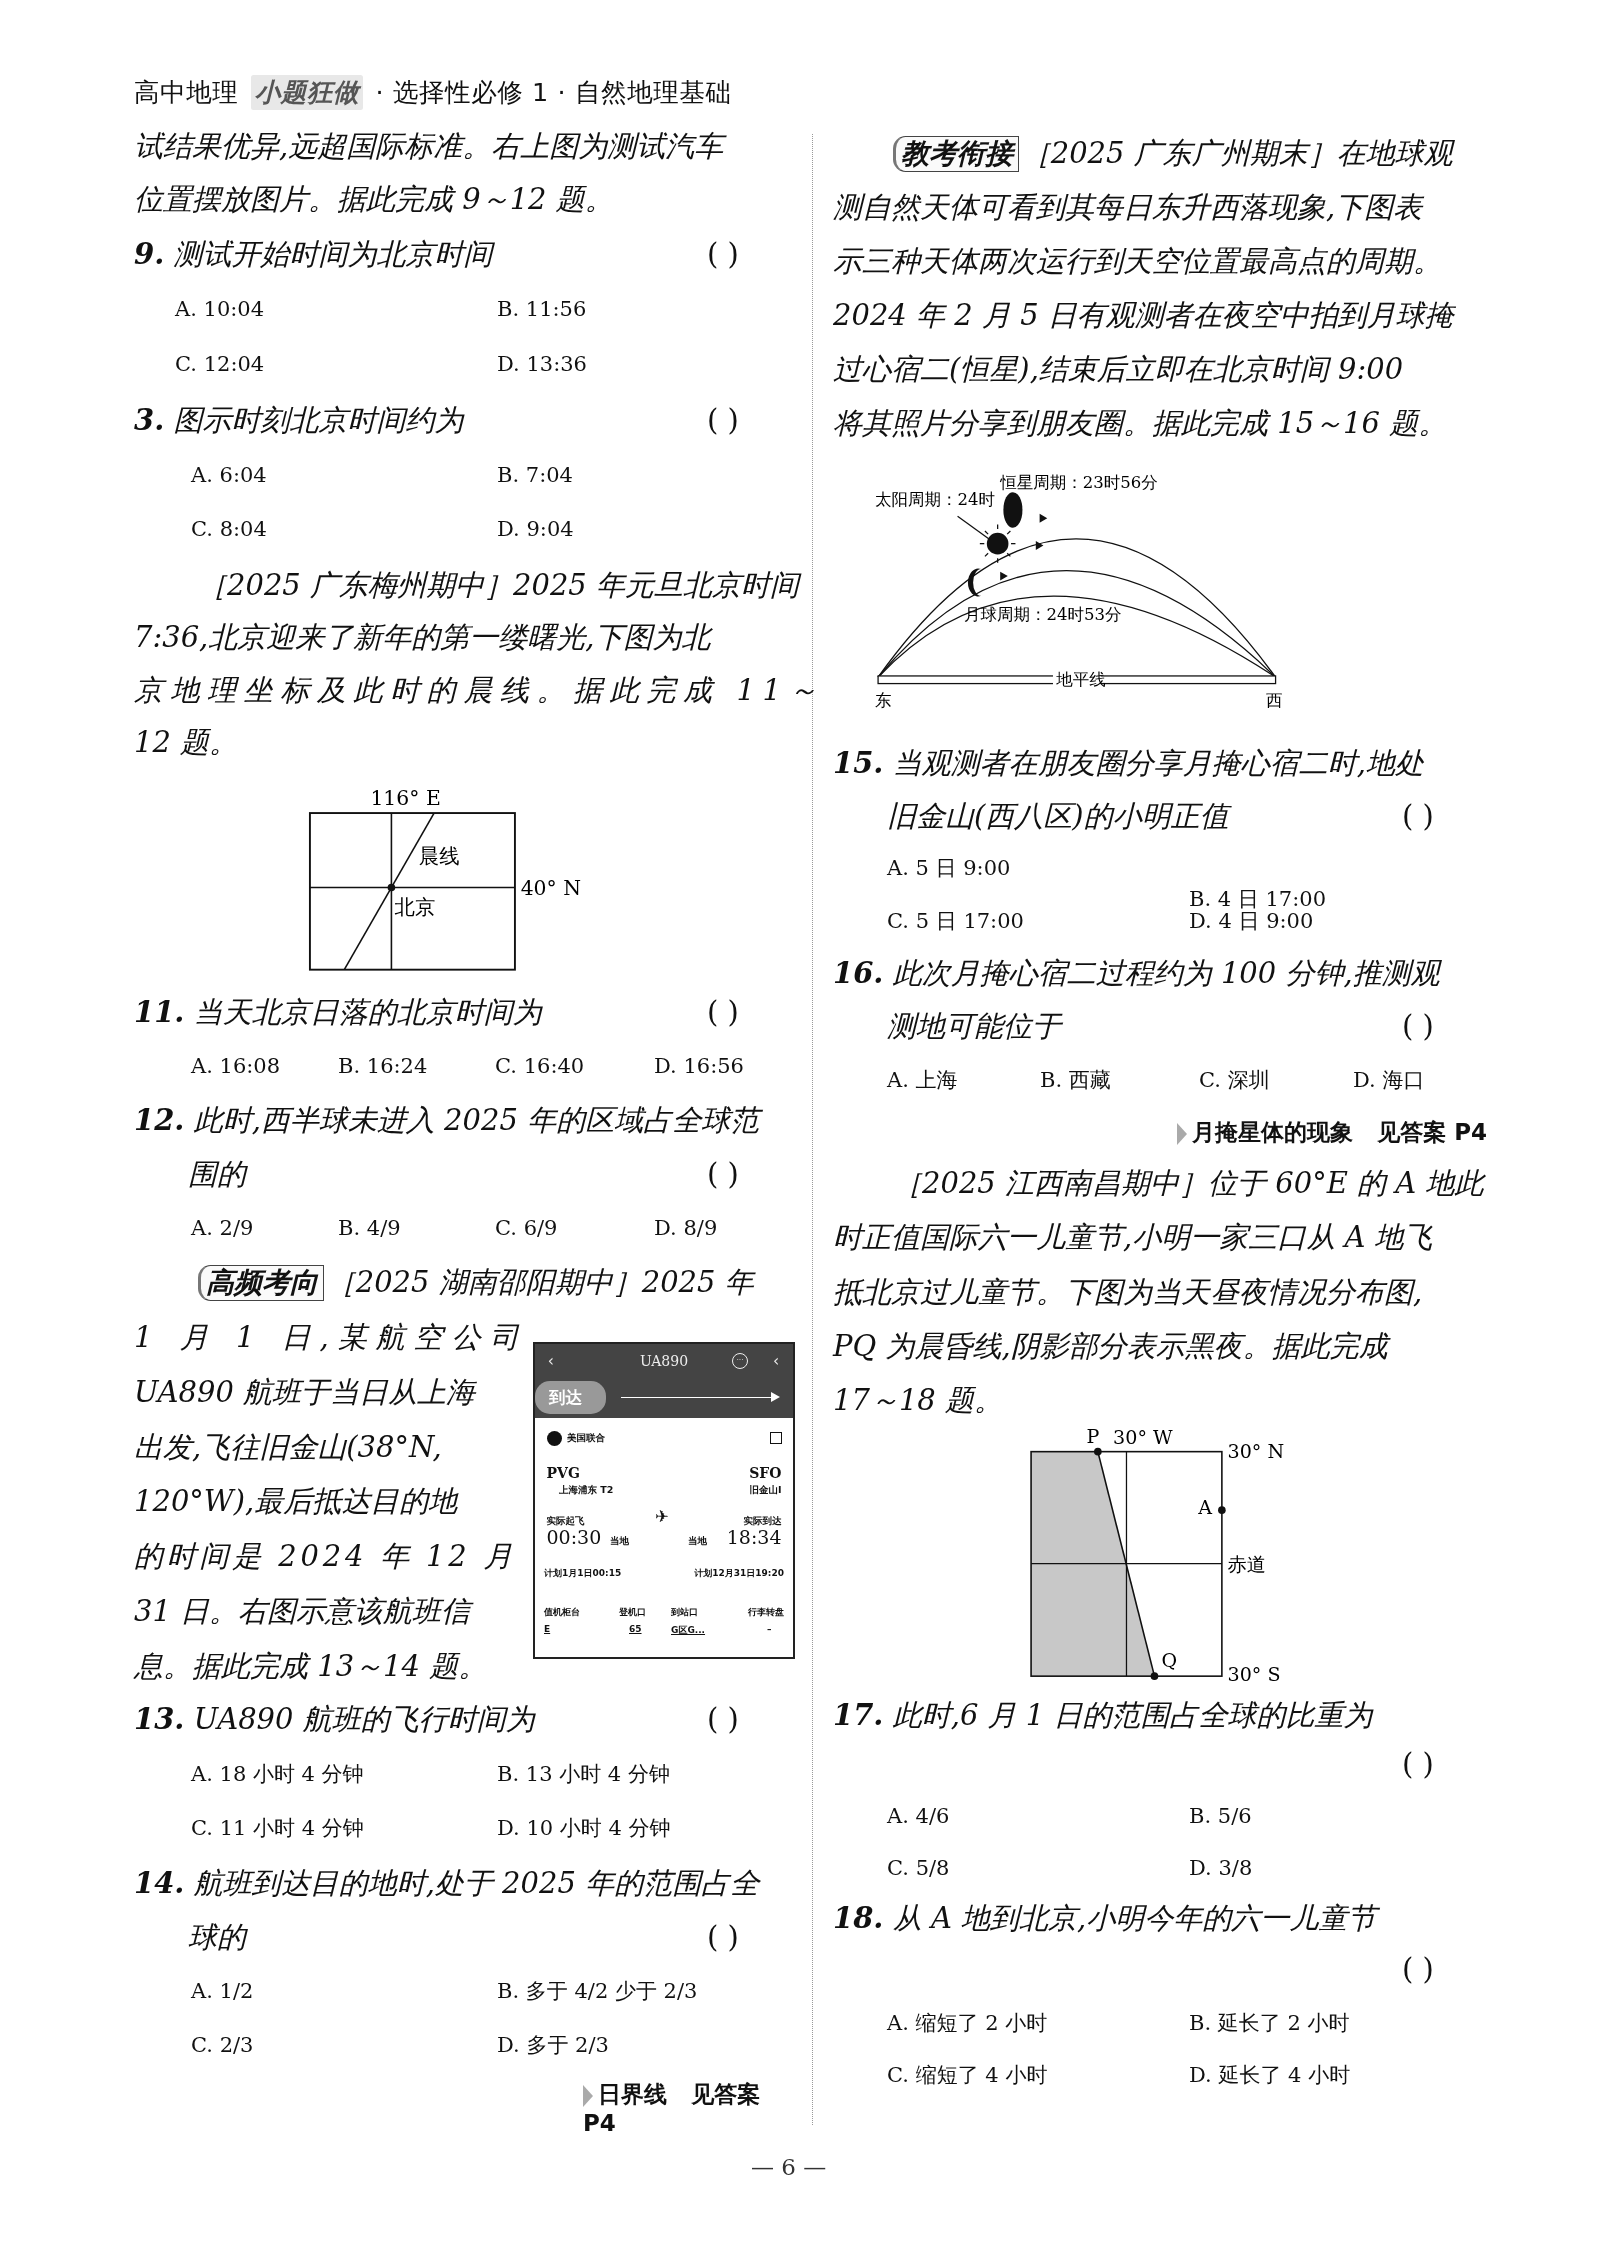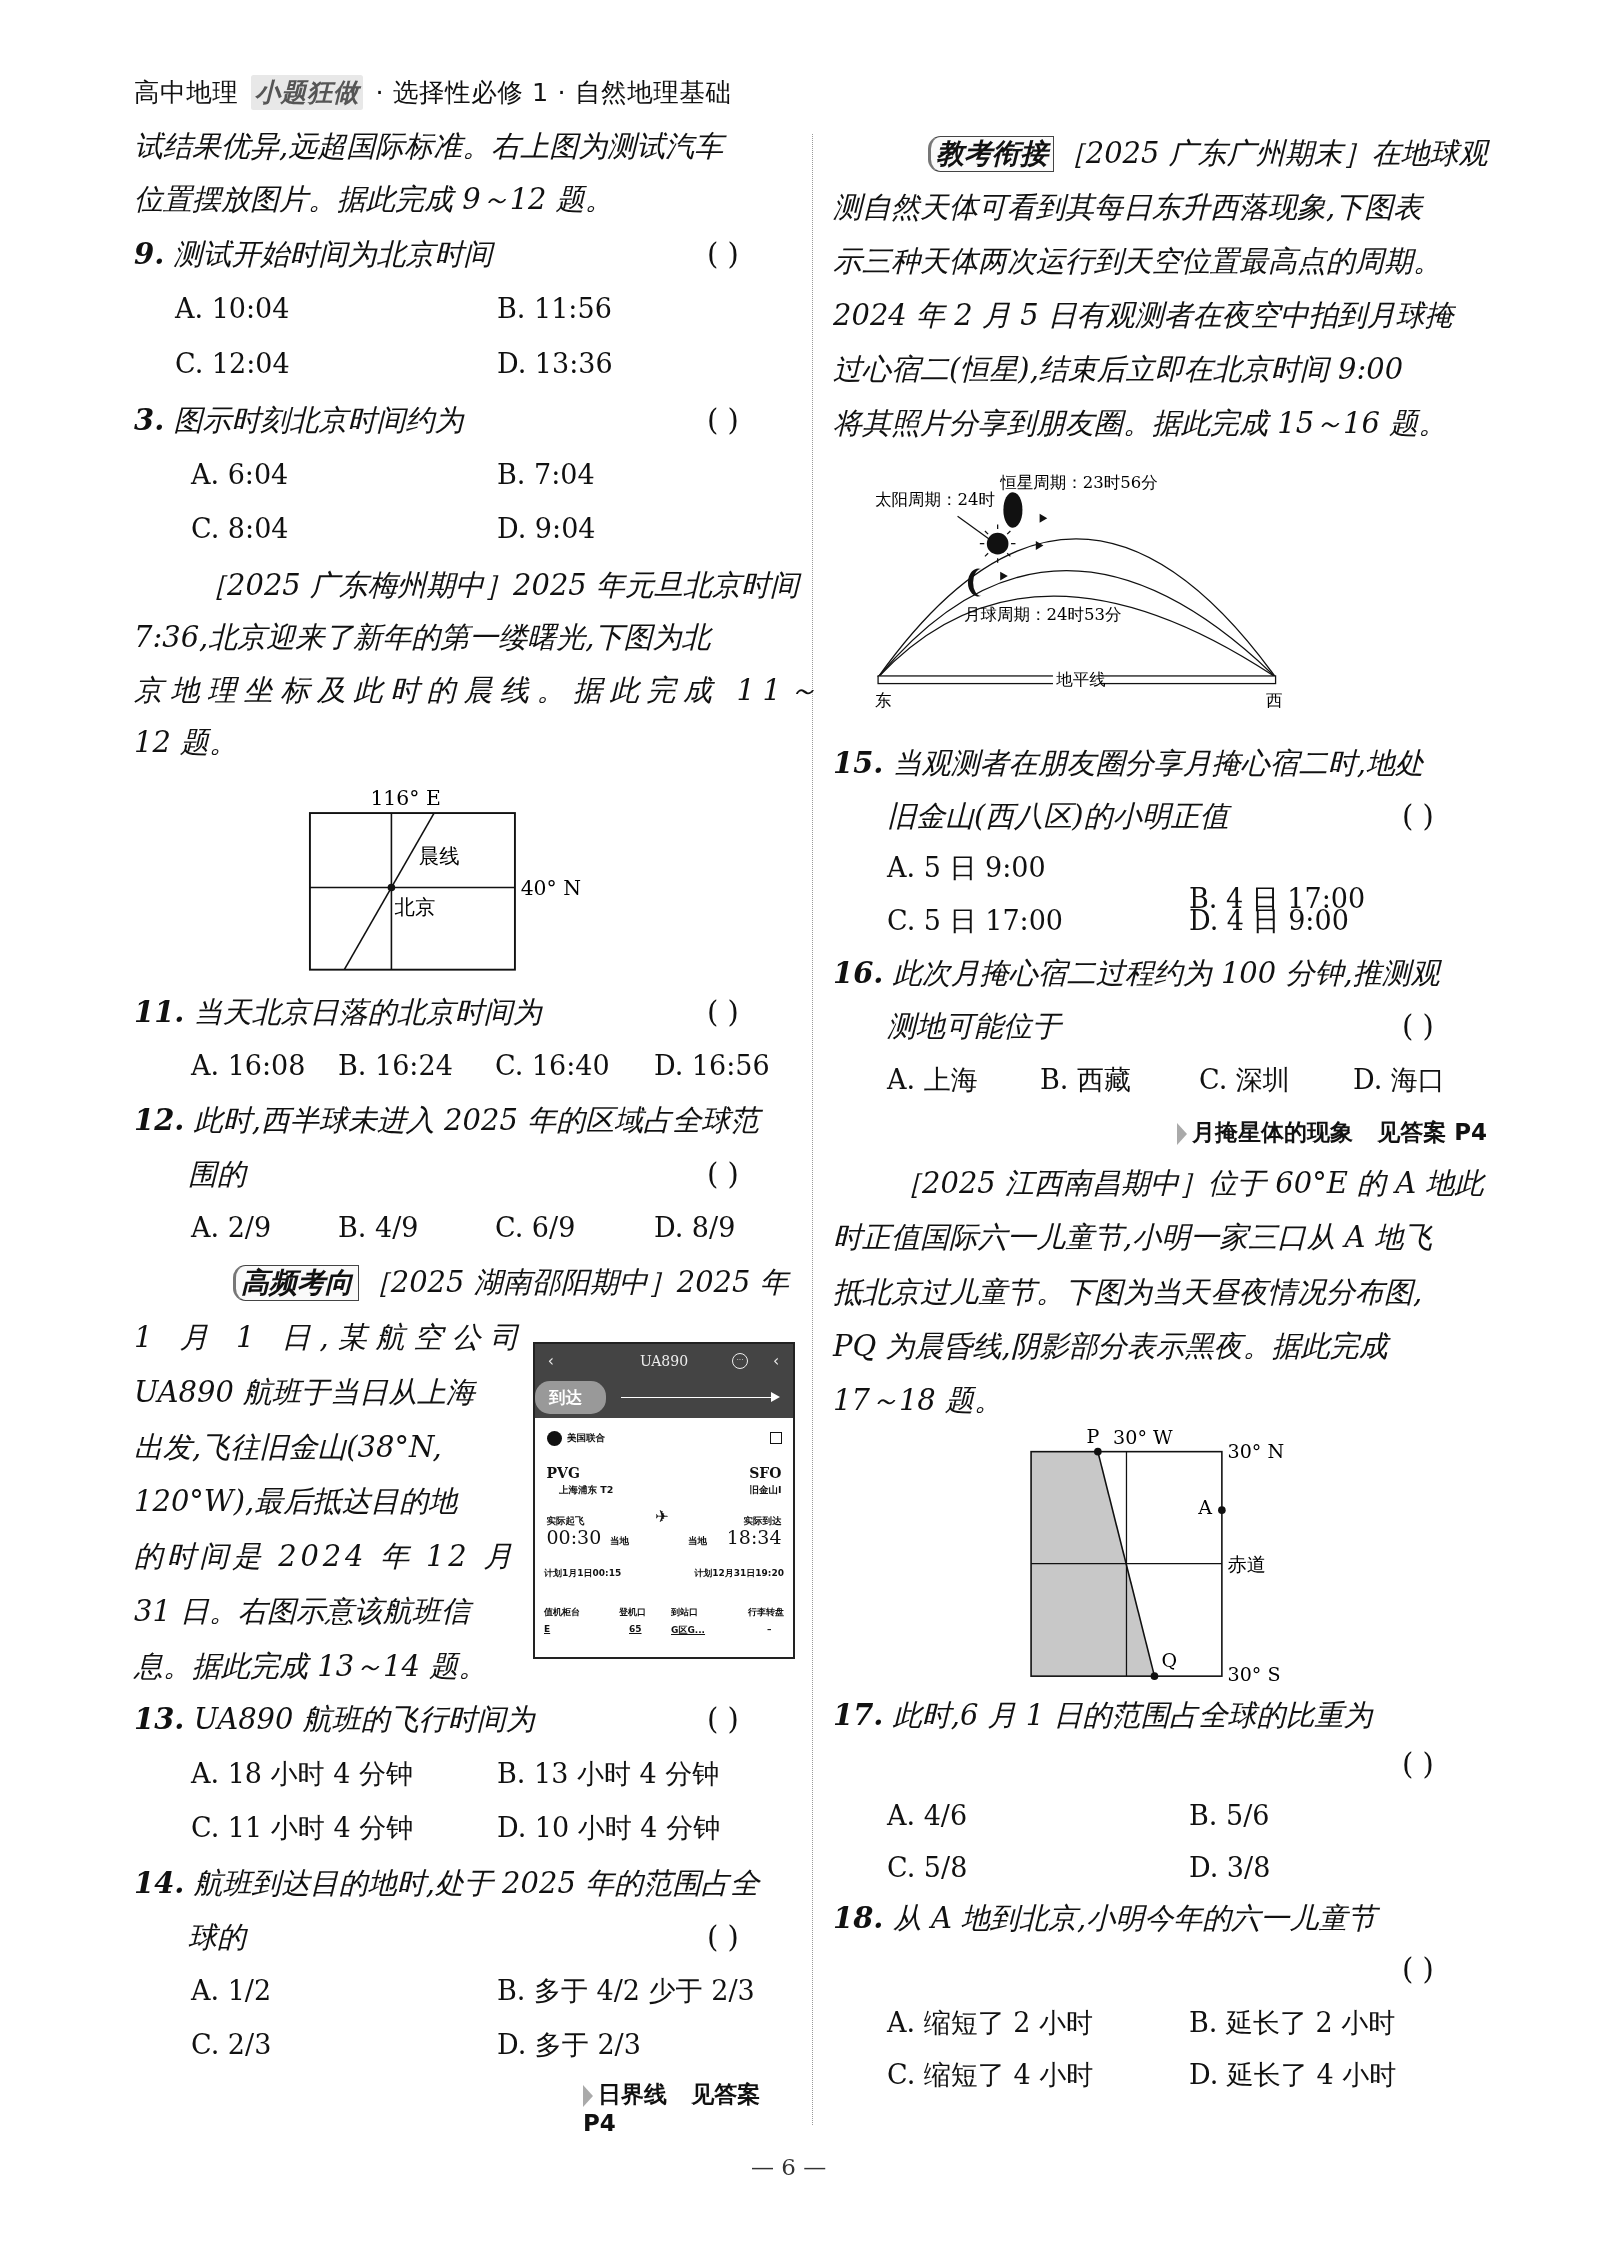--- a/index.html
+++ b/index.html
@@ -9,24 +9,24 @@
          font-size:25.5px; color:#111; letter-spacing:0.6px; }
   .hdr .brand { display:inline-block; font-weight:bold; color:#555; background:#e8e8e8; padding:0 3.8px;
                 border-radius:2.5px; font-style:italic; margin:0 3.8px; }
   .divider { position:absolute; left:812px; top:134px; height:1991px; border-left:1.9px dotted #999; }
   .col { position:absolute; top:0; }
   .left { left:134px; width:662px; }
   .right { left:833px; width:662px; }
   .line { position:absolute; font-size:29px; line-height:38px; white-space:nowrap;font-style:italic; }
   .q-num { font-weight:bold; font-family:"DejaVu Serif",serif; }
   .paren { position:absolute; font-size:29px; line-height:38px; }
-  .opt { position:absolute; font-size:27px; line-height:38px; white-space:nowrap; }
+  .opt { position:absolute; font-size:21px; line-height:38px; white-space:nowrap; }
   .tag { display:inline-block; border:1.9px solid #444; border-left:3.8px solid #777; border-radius:12.7px 0 0 12.7px;
          padding:0 5.1px; font-family:"DejaVu Sans",sans-serif; font-weight:bold; font-size:28px; line-height:34px;
-         background:#fafafa; margin-right:2.5px;margin-left:35px; }
+         background:#fafafa; margin-right:2.5px; }
   .ref { position:absolute; font-family:"DejaVu Sans",sans-serif; font-weight:bold; font-size:23px; }
   .ref .tri { display:inline-block; width:0; height:0; border-top:11.5px solid transparent; border-bottom:11.5px solid transparent;
               border-left:10.2px solid #aaa; vertical-align:middle; margin-right:5.1px; }
   .page-num { position:absolute; left:751px; top:2154px; font-size:23px; color:#333; }
   .figure { position:absolute; }
   svg text { font-family:"DejaVu Serif","Liberation Serif",serif; }
   
   .phone { position:absolute; left:533px; top:1342px; width:262px; height:317px; border:2.5px solid #222;
            font-family:"DejaVu Sans",sans-serif; background:#fff; box-sizing:border-box; }
   .phone .top { background:#444; height:74px; position:relative; color:#eee; }

